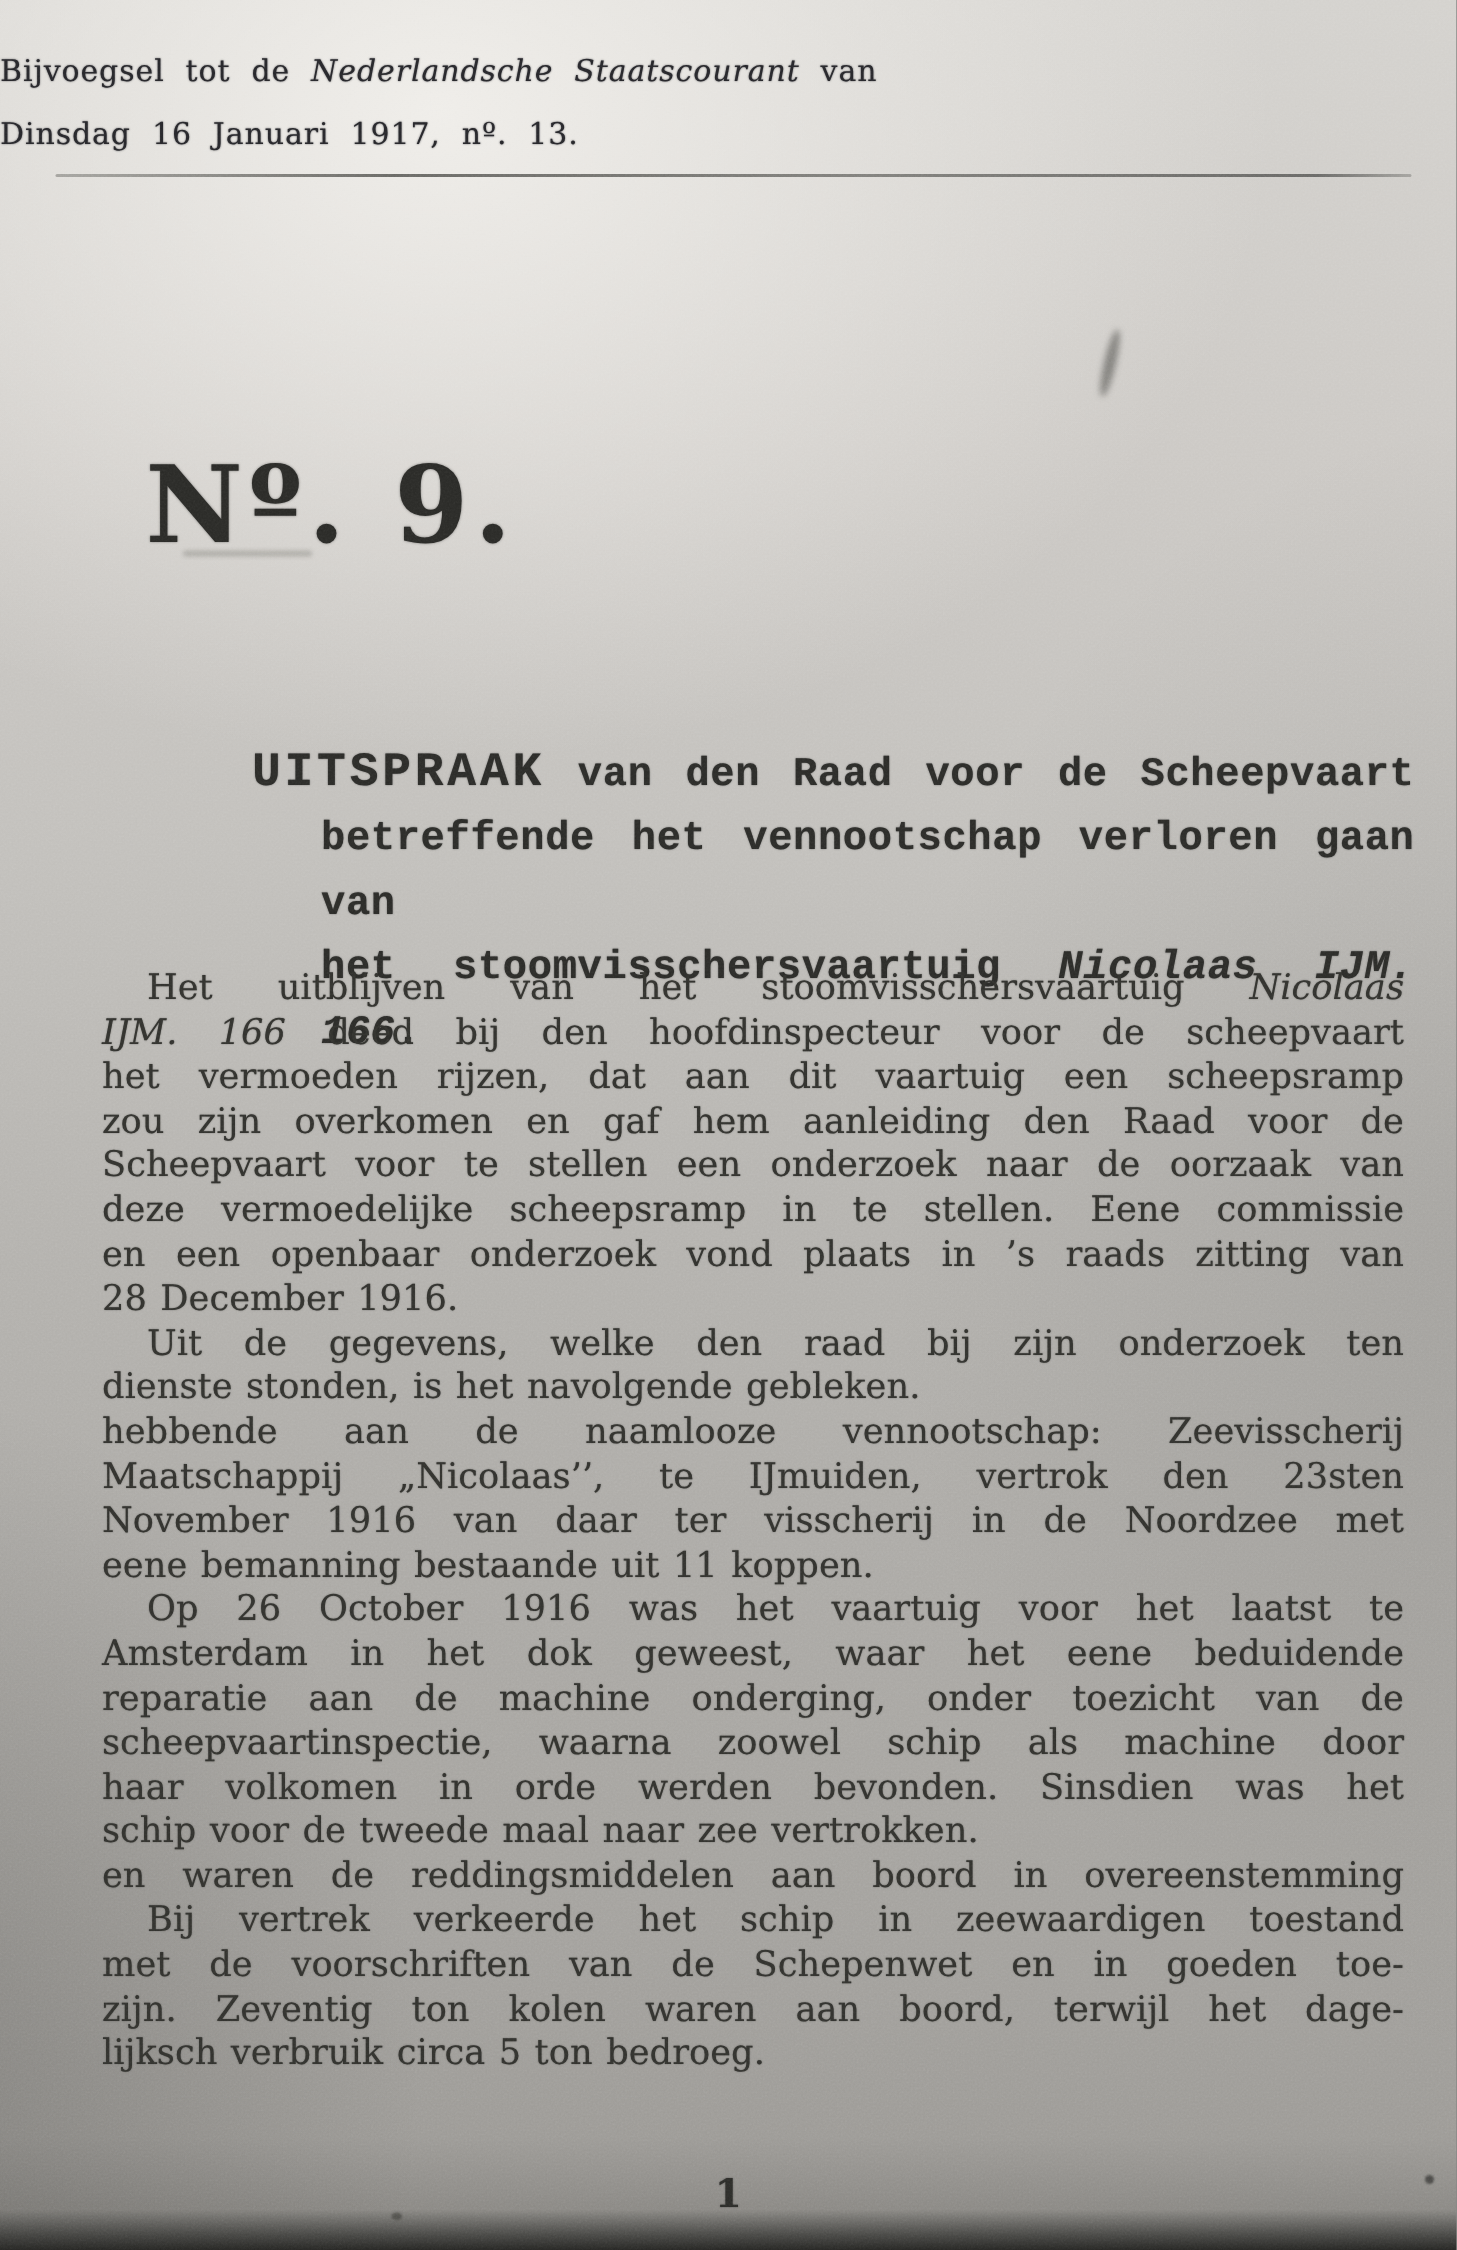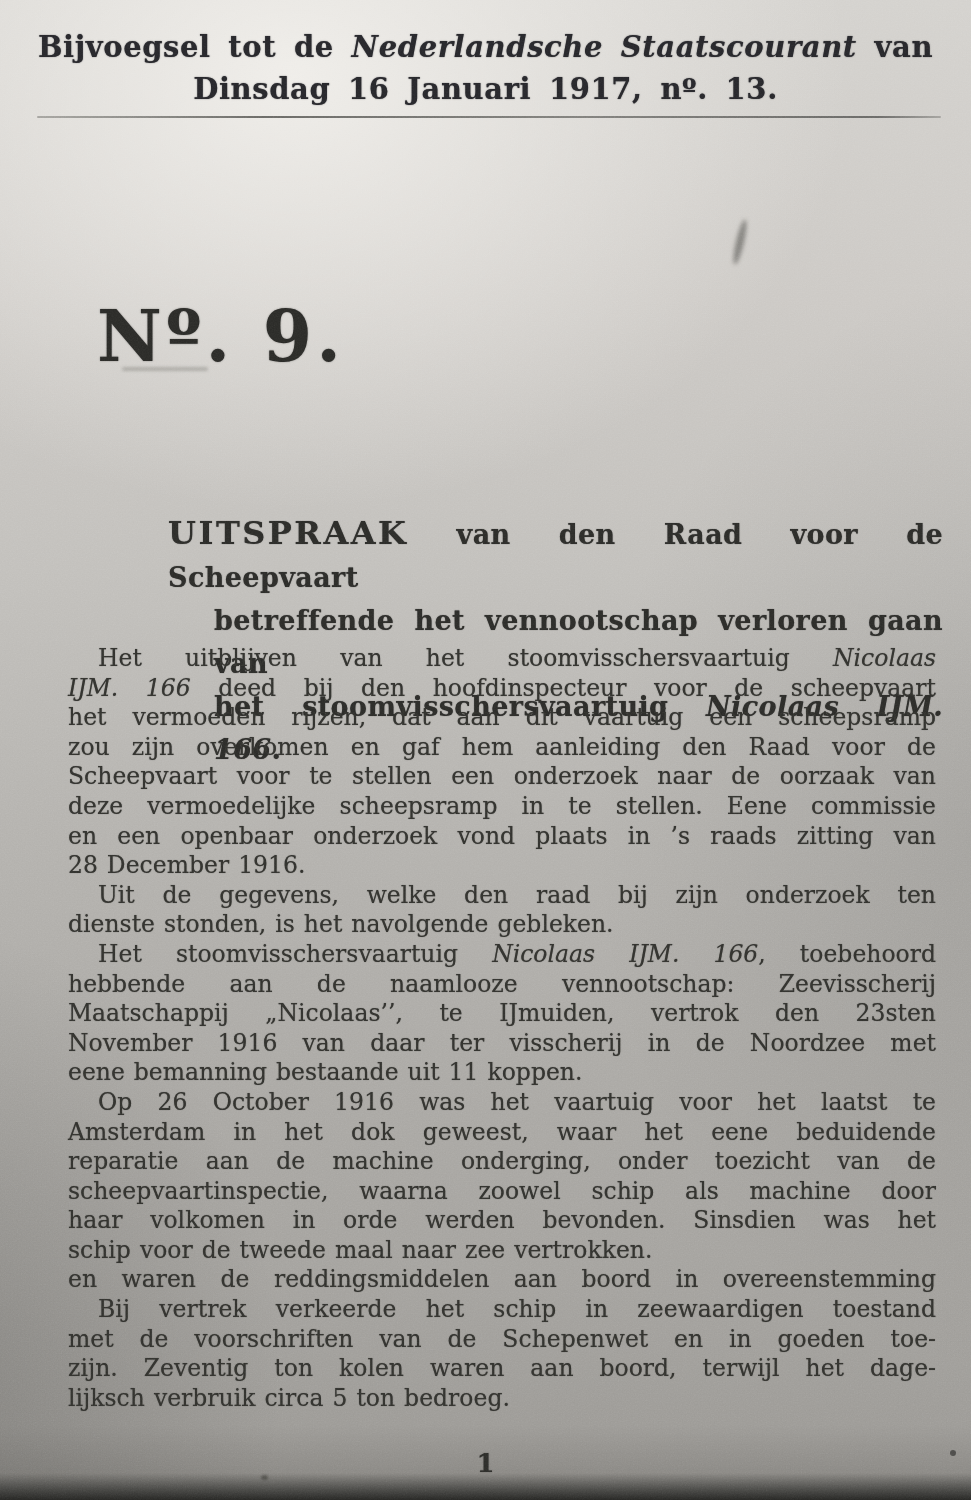--- a/index.html
+++ b/index.html
@@ -13,22 +13,22 @@
       radial-gradient(ellipse 900px 700px at 30% 5%, rgba(242,240,236,0.9), rgba(242,240,236,0) 62%),
       radial-gradient(ellipse 760px 1000px at 104% 55%, rgba(55,55,53,0.13), rgba(55,55,53,0) 55%),
       radial-gradient(ellipse 620px 820px at -6% 92%, rgba(35,35,33,0.20), rgba(35,35,33,0) 55%),
       linear-gradient(180deg, #d4d2ce 0%, #ccc9c5 20%, #c2c0bc 38%, #b4b2ae 56%, #aba9a5 72%, #a4a29e 86%, #9d9b97 95%, #8b8985 98.2%, #4a4a47 99.3%, #262624 100%);
   }
   .blur-layer { filter: blur(0.35px); }
 
   
   .masthead {
     position: absolute; top: 26px; left: 0; width: 100%;
-    text-align: center; font-weight: bold;
-    font-size: 29px; line-height: 42px;
+    font-weight: normal;
+    font-size: 20px; line-height: 42px;
     letter-spacing: 0.6px; word-spacing: 7px;
     color: #26262a;
     text-shadow: 0 0 1.3px rgba(35,35,40,0.75);
   }
   .it { font-style: italic; }
 
   .rule {
     position: absolute; top: 116px; left: 37px; width: 904px; height: 2px;
     border-radius: 1px;
     background: linear-gradient(90deg, rgba(95,95,90,0.45), rgba(70,70,66,0.78) 25%, rgba(82,82,78,0.66) 60%, rgba(72,72,70,0.75) 93%, rgba(100,100,96,0.4));
@@ -37,25 +37,26 @@
   
   .doc-number {
     position: absolute; top: 294px; left: 97px;
     font-size: 71px; font-weight: bold; letter-spacing: 4px;
     color: #2a2a27;
     text-shadow: 0 0 1.6px rgba(40,40,38,0.6);
   }
 
   
   .heading {
-    position: absolute; top: 512px; left: 168px; width: 775px;
+    position: absolute; top: 493px; left: 168px; width: 775px;
     font-weight: bold; font-size: 27px; line-height: 43px;
     word-spacing: 4px; letter-spacing: 0.4px;
     color: #2b2b28;
     text-shadow: 0 0 1.1px rgba(40,40,40,0.7);
+    font-family: Liberation Mono, monospace;
   }
   .h-line { text-align: justify; text-align-last: justify; }
   .h-line + .h-line { padding-left: 46px; }
   .h-lead { font-size: 32px; letter-spacing: 2.5px; }
 
   
   .bodytext {
     position: absolute; top: 644px; left: 68px; width: 868px;
     font-size: 23.5px; line-height: 29.6px;
     color: #31312d;
@@ -124,21 +125,20 @@
       <div class="b-line first">Het uitblijven van het stoomvisschersvaartuig <span class="it ">Nicolaas</span></div>
       <div class="b-line"><span class="it ">IJM. 166</span> deed bij den hoofdinspecteur voor de scheepvaart</div>
       <div class="b-line">het vermoeden rijzen, dat aan dit vaartuig een scheepsramp</div>
       <div class="b-line">zou zijn overkomen en gaf hem aanleiding den Raad voor de</div>
       <div class="b-line">Scheepvaart voor te stellen een onderzoek naar de oorzaak van</div>
       <div class="b-line">deze vermoedelijke scheepsramp in te stellen. Eene commissie</div>
       <div class="b-line">en een openbaar onderzoek vond plaats in ’s raads zitting van</div>
       <div class="b-line plast">28 December 1916.</div>
       <div class="b-line first">Uit de gegevens, welke den raad bij zijn onderzoek ten</div>
       <div class="b-line plast">dienste stonden, is het navolgende gebleken.</div>
-      <div class="b-line first">Het stoomvisschersvaartuig <span class="it ">Nicolaas IJM. 166</span>, toebehoord</div>
       <div class="b-line">hebbende aan de naamlooze vennootschap: Zeevisscherij</div>
       <div class="b-line">Maatschappij „Nicolaas’’, te IJmuiden, vertrok den 23sten</div>
       <div class="b-line">November 1916 van daar ter visscherij in de Noordzee met</div>
       <div class="b-line plast">eene bemanning bestaande uit 11 koppen.</div>
       <div class="b-line first">Op 26 October 1916 was het vaartuig voor het laatst te</div>
       <div class="b-line">Amsterdam in het dok geweest, waar het eene beduidende</div>
       <div class="b-line">reparatie aan de machine onderging, onder toezicht van de</div>
       <div class="b-line">scheepvaartinspectie, waarna zoowel schip als machine door</div>
       <div class="b-line">haar volkomen in orde werden bevonden. Sinsdien was het</div>
       <div class="b-line plast">schip voor de tweede maal naar zee vertrokken.</div>

